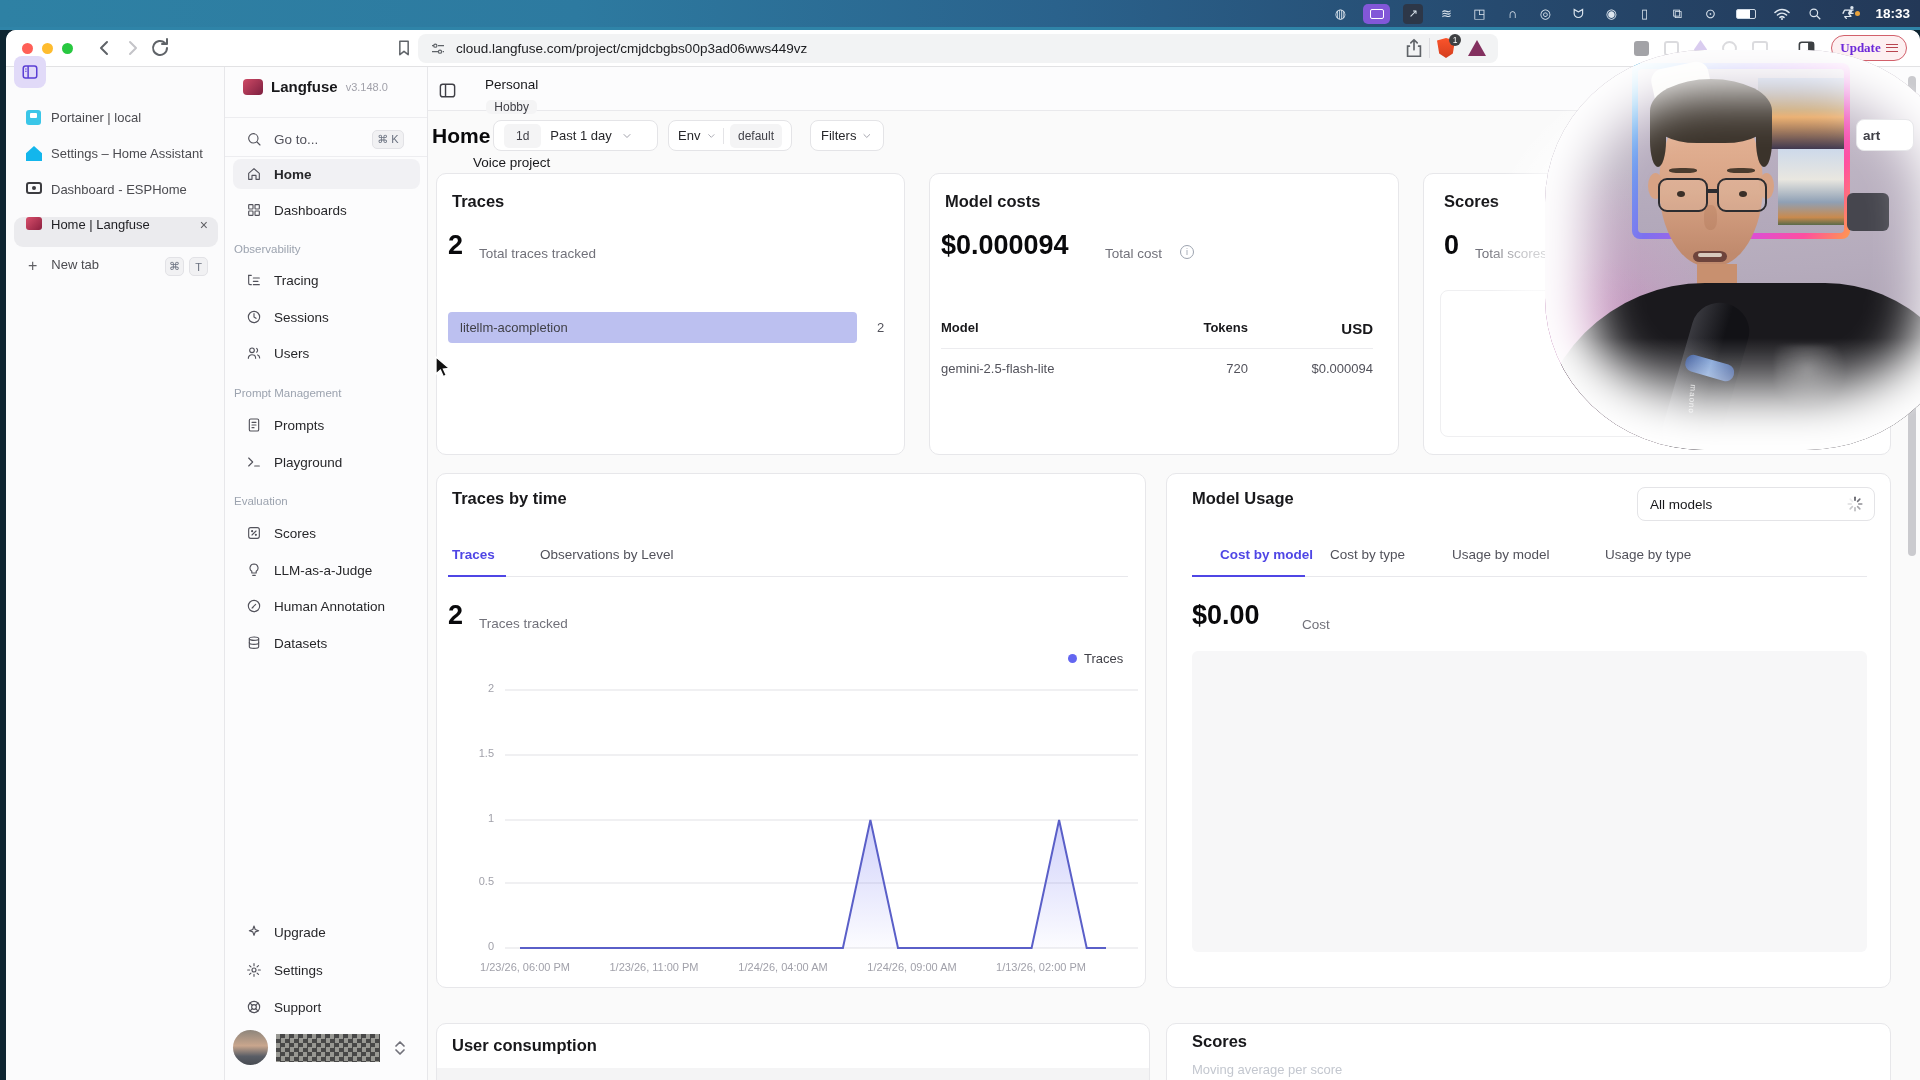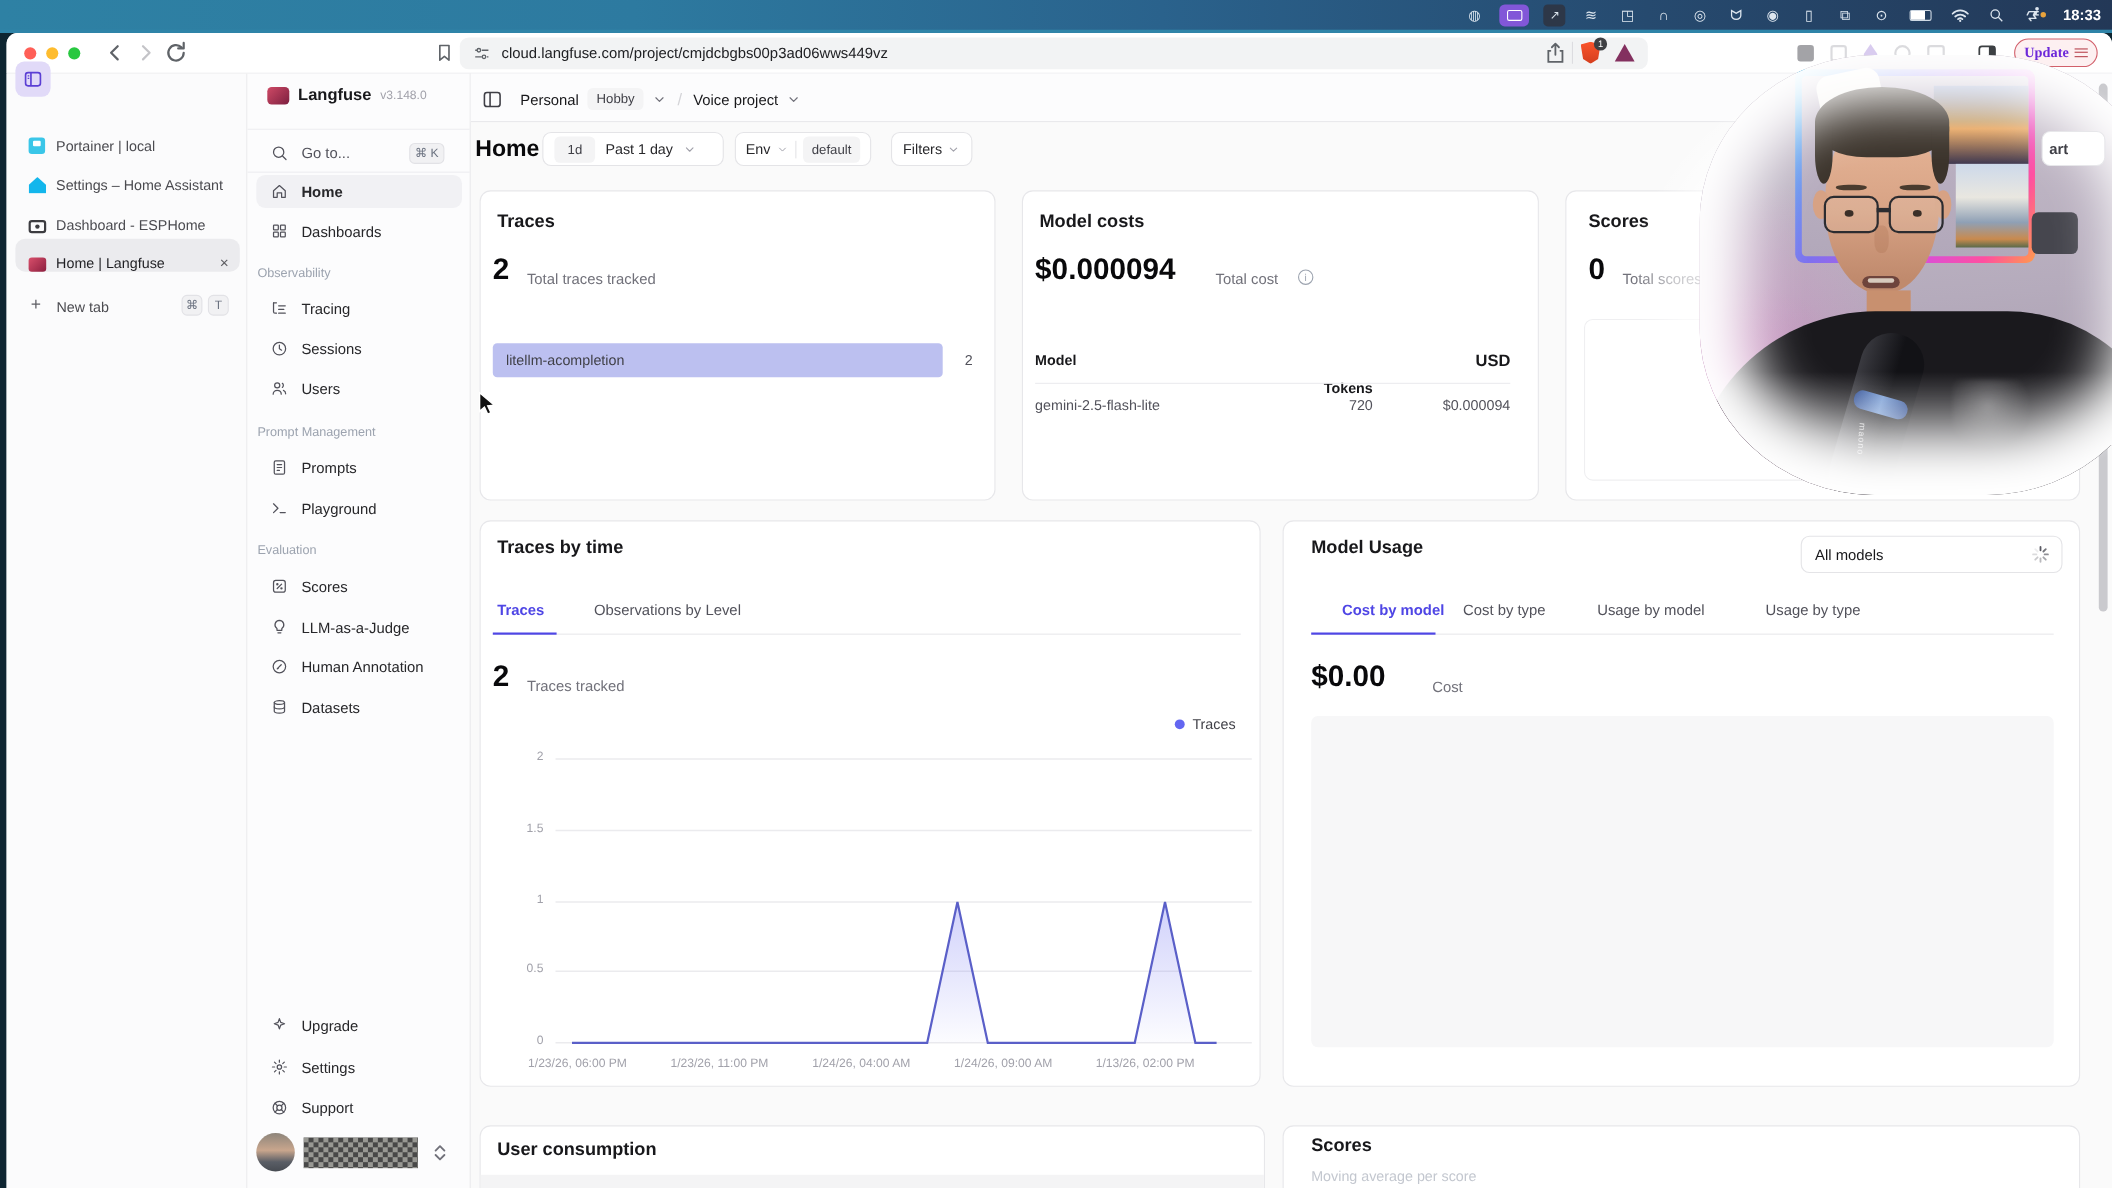--- a/index.html
+++ b/index.html
@@ -16,21 +16,21 @@
 .card{position:absolute;background:#fff;border:1px solid #e7e7ea;border-radius:10px}
 .ctitle{font-size:16.5px;font-weight:700;color:#18181b}
 .bignum{font-size:27px;font-weight:700;color:#09090b}
 .cap{font-size:13.5px;color:#71717a}
 .tab-act{color:#4f46e5;font-weight:600;font-size:13.5px}
 .tab-in{color:#52525b;font-size:13.5px}
 .pill{position:absolute;background:#fff;border:1px solid #e4e4e7;border-radius:8px;display:flex;align-items:center;font-size:13px;color:#27272a}
 .chip{background:#f4f4f5;border-radius:5px;font-size:12px;color:#3f3f46;display:inline-flex;align-items:center;justify-content:center}
 .xlab{position:absolute;width:96px;text-align:center;font-size:11px;color:#a1a1aa}
 .ylab{position:absolute;width:26px;text-align:right;font-size:11px;color:#a1a1aa}
-.tabrow{position:absolute;height:30px;display:flex;align-items:flex-end;border-radius:9px;font-size:13px;color:#3f3f46}
+.tabrow{position:absolute;height:30px;display:flex;align-items:flex-start;border-radius:9px;font-size:13px;color:#3f3f46}
 .key{display:inline-flex;align-items:center;justify-content:center;width:19px;height:19px;background:#f1f1f3;border:1px solid #e2e2e6;border-radius:5px;font-size:11px;color:#6b7280}
 </style>
 </head>
 <body>
 
 <div id="screen">
 
   <div class="ab" style="left:0;top:0;width:1920px;height:27px;background:linear-gradient(90deg,#2e81a4 0%,#2d7aa0 30%,#2a628c 55%,#264a6f 78%,#233857 100%);"></div>
   <div class="ab f" style="right:10px;top:0;height:27px;gap:13px;">
     <span class="mi">◍</span>
@@ -285,21 +285,21 @@
         <path d="M3 8l4-4 4 4M3 12l4 4 4-4" stroke="#71717a" stroke-width="1.7" fill="none" stroke-linecap="round" stroke-linejoin="round"></path>
       </svg></div>
 
   <div class="ab" style="left:428px;top:67px;width:1492px;height:1013px;background:#fafafa;"></div>
 
   <div class="ab" style="left:428px;top:67px;width:1492px;height:44px;background:#fcfcfd;border-bottom:1px solid #e9e9ec;"></div>
   <div class="ab" style="left:438px;top:81px;"><svg width="19" height="19" viewBox="0 0 24 24">
         <rect x="3" y="4" width="18" height="16" rx="3" stroke="#3f3f46" stroke-width="1.8" fill="none"></rect>
         <path d="M9.5 4v16" stroke="#3f3f46" stroke-width="1.8"></path>
       </svg></div>
-  <div class="ab f" style="left:473px;top:77px;height:26px;gap:8px;">
+  <div class="ab f" style="left:473px;top:77px;height:26px;gap:8px;flex-direction:column;">
     <span style="font-size:13.5px;color:#18181b;">Personal</span>
     <span class="chip" style="height:20px;padding:0 8px;">Hobby</span>
     <svg width="13" height="13" viewBox="0 0 24 24">
         <path d="M6 9l6 6 6-6" stroke="#71717a" stroke-width="2" fill="none" stroke-linecap="round" stroke-linejoin="round"></path>
       </svg>
     <span style="color:#d4d4d8;font-size:15px;margin:0 2px;">/</span>
     <span style="font-size:13.5px;color:#18181b;">Voice project</span>
     <svg width="13" height="13" viewBox="0 0 24 24">
         <path d="M6 9l6 6 6-6" stroke="#71717a" stroke-width="2" fill="none" stroke-linecap="round" stroke-linejoin="round"></path>
       </svg>
@@ -336,21 +336,21 @@
     <span style="margin-left:12px;font-size:13px;color:#3f3f46;">litellm-acompletion</span>
   </div>
   <div class="ab" style="left:877px;top:320px;font-size:13px;color:#52525b;">2</div>
 
   <div class="card" style="left:929px;top:173px;width:470px;height:282px;"></div>
   <div class="ab ctitle" style="left:945px;top:192px;">Model costs</div>
   <div class="ab bignum" style="left:941px;top:230px;">$0.000094</div>
   <div class="ab cap" style="left:1105px;top:246px;">Total cost</div>
   <div class="ab" style="left:1180px;top:245px;width:14px;height:14px;border:1.3px solid #9ca3af;border-radius:50%;color:#9ca3af;font-size:9px;display:flex;align-items:center;justify-content:center;">i</div>
   <div class="ab" style="left:941px;top:320px;font-size:13px;font-weight:700;color:#18181b;">Model</div>
-  <div class="ab" style="left:1148px;top:320px;width:100px;text-align:right;font-size:13px;font-weight:700;color:#18181b;margin-top:25px;">Tokens</div>
+  <div class="ab" style="left:1148px;top:320px;width:100px;text-align:right;font-size:13px;font-weight:700;color:#18181b;">Tokens</div>
   <div class="ab" style="left:1273px;top:320px;width:100px;text-align:right;font-size:15px;font-weight:700;color:#18181b;">USD</div>
   <div class="ab" style="left:941px;top:348px;width:432px;border-top:1px solid #ececef;"></div>
   <div class="ab" style="left:941px;top:361px;font-size:13px;color:#52525b;">gemini-2.5-flash-lite</div>
   <div class="ab" style="left:1148px;top:361px;width:100px;text-align:right;font-size:13px;color:#52525b;">720</div>
   <div class="ab" style="left:1273px;top:361px;width:100px;text-align:right;font-size:13px;color:#52525b;">$0.000094</div>
 
   <div class="card" style="left:1423px;top:173px;width:468px;height:282px;"></div>
   <div class="ab ctitle" style="left:1444px;top:192px;">Scores</div>
   <div class="ab bignum" style="left:1444px;top:230px;">0</div>
   <div class="ab cap" style="left:1475px;top:246px;">Total scores tracked</div>

